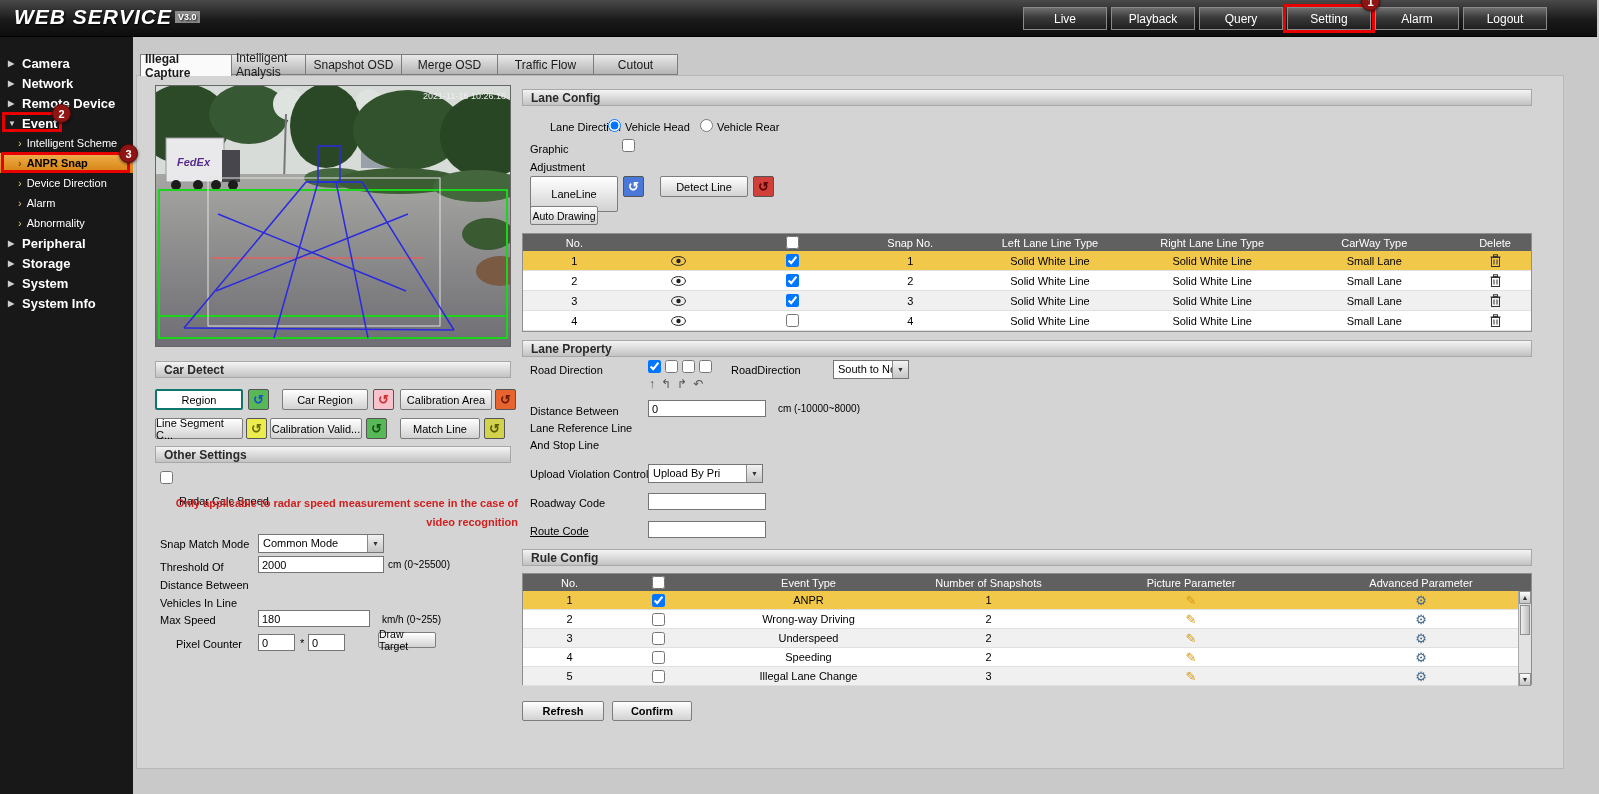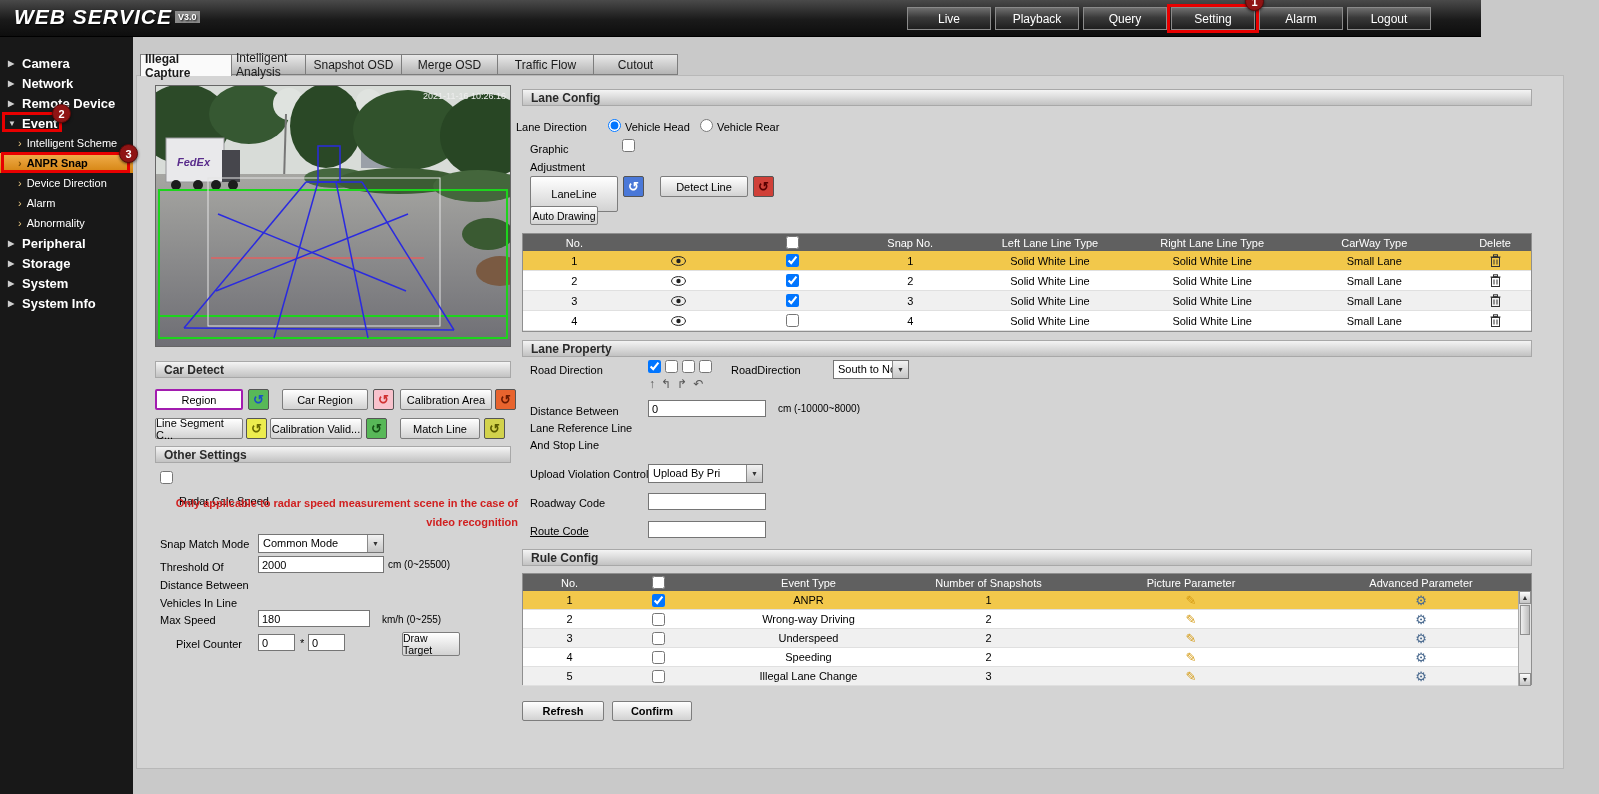--- a/index.html
+++ b/index.html
@@ -4,21 +4,21 @@
 <style>
   * { box-sizing: border-box; }
   html,body { margin:0; padding:0; }
   body {
     width:1599px; height:794px; position:relative; overflow:hidden;
     background:#c9c9c9; font-family:"Liberation Sans", sans-serif; font-size:12px; color:#000;
   }
   .abs { position:absolute; }
 
   
-  .topbar { position:absolute; top:0; left:0; width:1481px; height:37px;
+  .topbar { position:absolute; top:0; left:0; width:1597px; height:37px;
     background:linear-gradient(#4a4a4a,#1a1a1a 55%,#0d0d0d); border-bottom:1px solid #000; }
   .logo { position:absolute; left:14px; top:5px; color:#fff; font-style:italic; font-weight:bold;
     font-size:21px; letter-spacing:1px; text-shadow:1px 1px 2px #000; }
   .logo-ver { font-style:normal; font-weight:bold; font-size:9px; background:#8a8a8a; color:#fff;
     padding:1px 3px; margin-left:3px; vertical-align:4px; letter-spacing:0; }
   .topnav { position:absolute; right:50px; top:7px; display:flex; gap:4px; }
   .topbtn { width:84px; height:23px; background:linear-gradient(#6e6e6e,#3a3a3a 45%,#1f1f1f);
     border:1px solid #8a8a8a; color:#fff; font-size:12px;
     display:flex; align-items:center; justify-content:center; cursor:pointer; }
   .setting-wrap { position:relative; }
@@ -53,21 +53,21 @@
 
   
   .sec-hdr { position:absolute; height:17px; background:linear-gradient(#f4f4f4,#c2c2c2);
     border:1px solid #a8a8a8; display:flex; align-items:center; padding-left:8px;
     font-weight:bold; font-size:12px; color:#2a2a2a; }
 
   
   .btn { background:linear-gradient(#ffffff,#d2d2d2); border:1px solid #7d7d7d; border-radius:2px;
     font-size:11px; color:#000; display:flex; align-items:center; justify-content:center;
     cursor:pointer; }
-  .btn.sel-border { border:2px solid #a21caf; background:#fff; }
+  .btn.sel-border { border:2px solid #0f766e; background:#fff; }
   .icon-btn { width:21px; height:21px; border:1px solid #555; font-size:13px; font-weight:bold;
     display:flex; align-items:center; justify-content:center; cursor:pointer; border-radius:2px; }
   .inp { position:absolute; border:1px solid #757575; background:#fff; height:17px; font-size:11px;
     padding:0 3px; font-family:inherit; }
   .sel { position:absolute; height:19px; border:1px solid #757575; background:#fff; display:flex;
     align-items:stretch; cursor:pointer; }
   .sel .txt { flex:1; font-size:11px; padding:2px 3px 0 4px; overflow:hidden; white-space:nowrap; }
   .sel .dd { width:16px; background:linear-gradient(#f2f2f2,#c6c6c6); border-left:1px solid #8a8a8a;
     display:flex; align-items:center; justify-content:center; font-size:7px; color:#333; }
   .lbl { position:absolute; font-size:11px; color:#000; }
@@ -304,27 +304,27 @@
 <div class="unit" style="left:388px; top:559px;">cm (0~25500)</div>
 
 <div class="lbl" style="left:160px; top:614px;">Max Speed</div>
 <input class="inp" style="left: 258px; top: 610px; width: 112px;" value="180">
 <div class="unit" style="left:382px; top:614px;">km/h (0~255)</div>
 
 <div class="lbl" style="left:176px; top:638px;">Pixel Counter</div>
 <input class="inp" style="left: 258px; top: 634px; width: 37px;" value="0">
 <div class="lbl" style="left:300px; top:637px;">*</div>
 <input class="inp" style="left: 308px; top: 634px; width: 37px;" value="0">
-<div class="btn abs" style="left:378px; top:632px; width:58px; height:24px; font-size:10.5px;margin-left:24px;">Draw Target</div>
+<div class="btn abs" style="left:378px; top:632px; width:58px; height:16px; font-size:10.5px;">Draw Target</div>
 
 <div class="sec-hdr" style="left:522px; top:89px; width:1010px;">
   <span>Lane Config</span>
 </div>
 
-<div class="lbl" style="left:516px; top:121px;">Lane Direction</div>
+<div class="lbl" style="left:550px; top:121px;">Lane Direction</div>
 <input type="radio" name="lanedir" class="abs" style="left: 608px; top: 119px;" checked="">
 <div class="lbl" style="left:625px; top:121px;">Vehicle Head</div>
 <input type="radio" name="lanedir" class="abs" style="left: 700px; top: 119px;">
 <div class="lbl" style="left:717px; top:121px;">Vehicle Rear</div>
 
 <div class="lbl" style="left:530px; top:140px; width:62px; line-height:18px;">Graphic Adjustment</div>
 <input type="checkbox" class="abs" style="left: 622px; top: 139px;">
 
 <div class="btn abs" style="left:530px; top:176px; width:88px; height:36px;">LaneLine</div>
 <div class="icon-btn abs" style="left:623px; top:176px; background:#4a78d8; color:#ffffff;">

